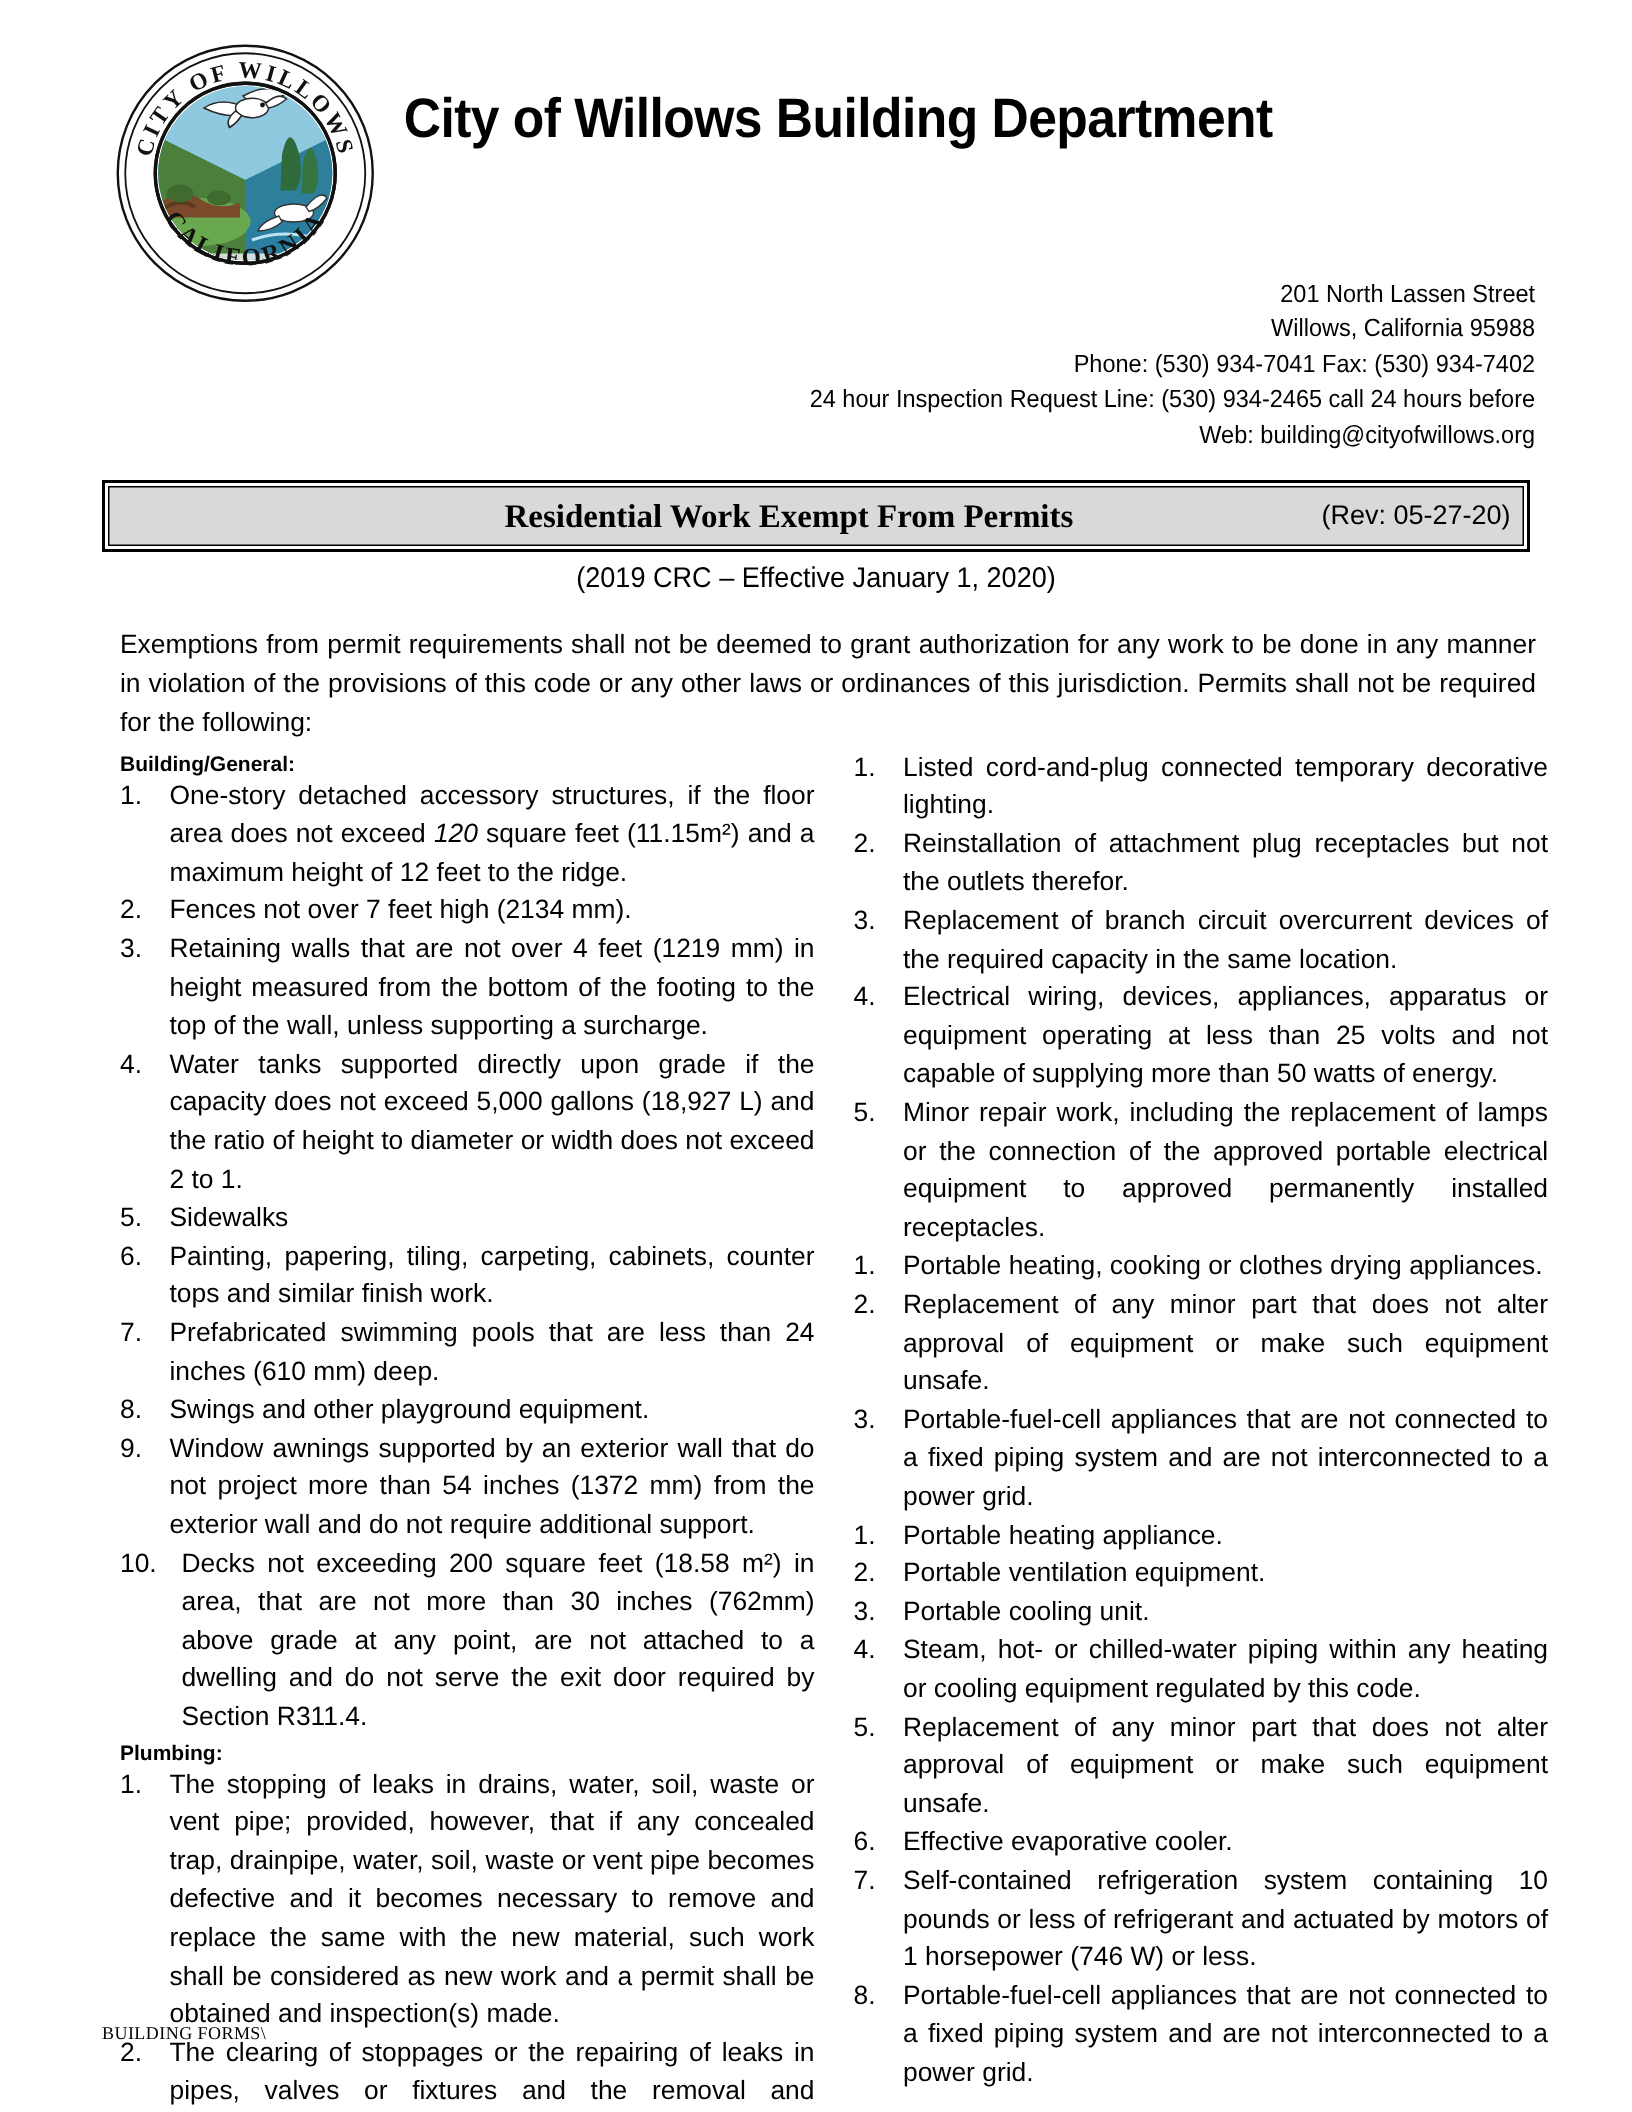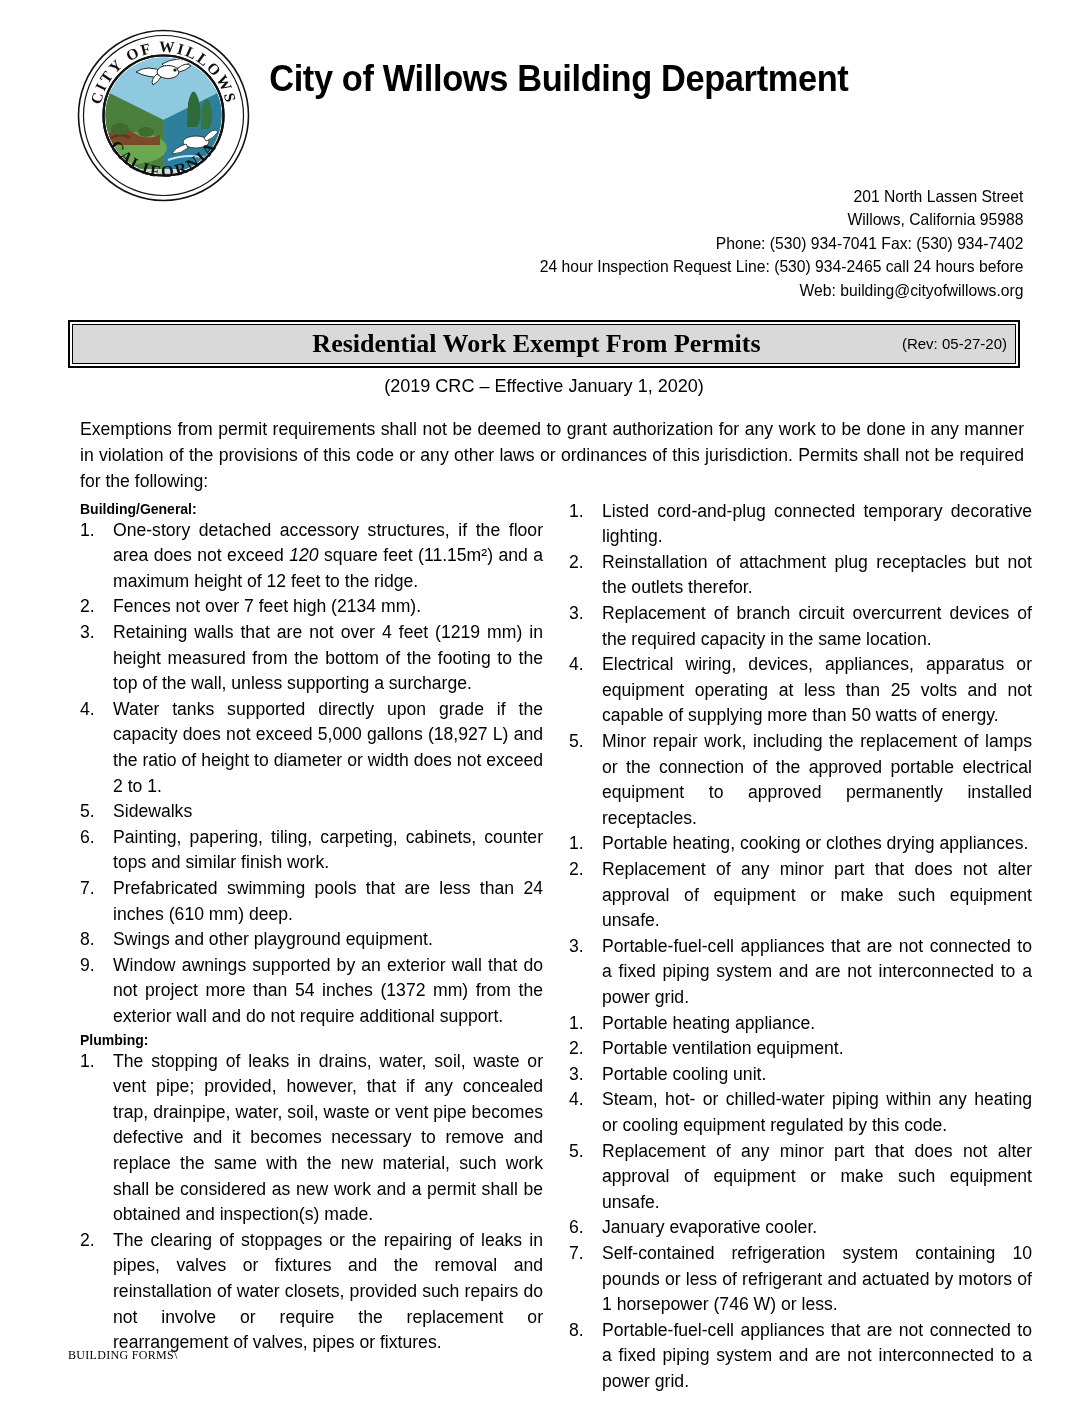--- a/index.html
+++ b/index.html
@@ -81,26 +81,26 @@
     display: flex;
     align-items: center;
     position: relative;
     padding: 0 8px;
   }
   .banner-title {
     flex: 1;
     text-align: center;
     font-family: "Liberation Serif", serif;
     font-weight: bold;
-    font-size: 26px;
+    font-size: 22px;
     letter-spacing: 0px;
     padding-left: 90px;
   }
   .banner-rev {
-    font-size: 15px;
+    font-size: 18px;
     font-family: "Liberation Sans", sans-serif;
     white-space: nowrap;
     padding-bottom: 2px;
   }
   .subtitle {
     text-align: center;
     font-size: 19px;
     margin-top: 7px;
     font-family: "Liberation Sans", sans-serif;
     transform: scaleX(0.95);
@@ -279,20 +279,24 @@
             <span class="txt">Prefabricated swimming pools that are less than 24 inches (610 mm) deep.</span>
           </li>
         <li>
             <span class="num">8.</span>
             <span class="txt">Swings and other playground equipment.</span>
           </li>
         <li>
             <span class="num">9.</span>
             <span class="txt">Window awnings supported by an exterior wall that do not project more than 54 inches (1372 mm) from the exterior wall and do not require additional support.</span>
           </li>
+        <li class="wide">
+            <span class="num">10.</span>
+            <span class="txt">Decks not exceeding 200 square feet (18.58 m²) in area, that are not more than 30 inches (762mm) above grade at any point, are not attached to a dwelling and do not serve the exit door required by Section R311.4.</span>
+          </li>
       </ol>
 
       <div class="sec-head">Plumbing:</div>
       <ol class="items">
         <li>
             <span class="num">1.</span>
             <span class="txt">The stopping of leaks in drains, water, soil, waste or vent pipe; provided, however, that if any concealed trap, drainpipe, water, soil, waste or vent pipe becomes defective and it becomes necessary to remove and replace the same with the new material, such work shall be considered as new work and a permit shall be obtained and inspection(s) made.</span>
           </li>
         <li>
             <span class="num">2.</span>
@@ -356,21 +360,21 @@
         <li>
             <span class="num">4.</span>
             <span class="txt">Steam, hot- or chilled-water piping within any heating or cooling equipment regulated by this code.</span>
           </li>
         <li>
             <span class="num">5.</span>
             <span class="txt">Replacement of any minor part that does not alter approval of equipment or make such equipment unsafe.</span>
           </li>
         <li>
             <span class="num">6.</span>
-            <span class="txt">January evaporative cooler.</span>
+            <span class="txt">Effective evaporative cooler.</span>
           </li>
         <li>
             <span class="num">7.</span>
             <span class="txt">Self-contained refrigeration system containing 10 pounds or less of refrigerant and actuated by motors of 1 horsepower (746 W) or less.</span>
           </li>
         <li>
             <span class="num">8.</span>
             <span class="txt">Portable-fuel-cell appliances that are not connected to a fixed piping system and are not interconnected to a power grid.</span>
           </li>
       </ol>

